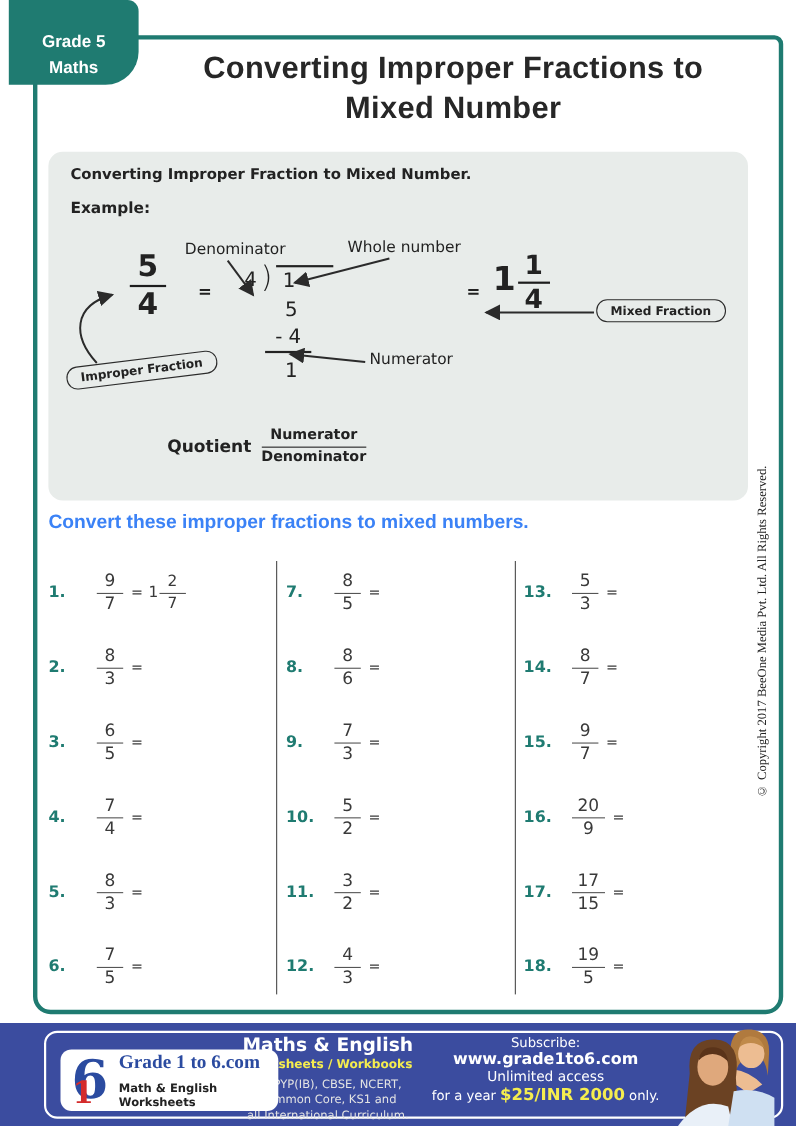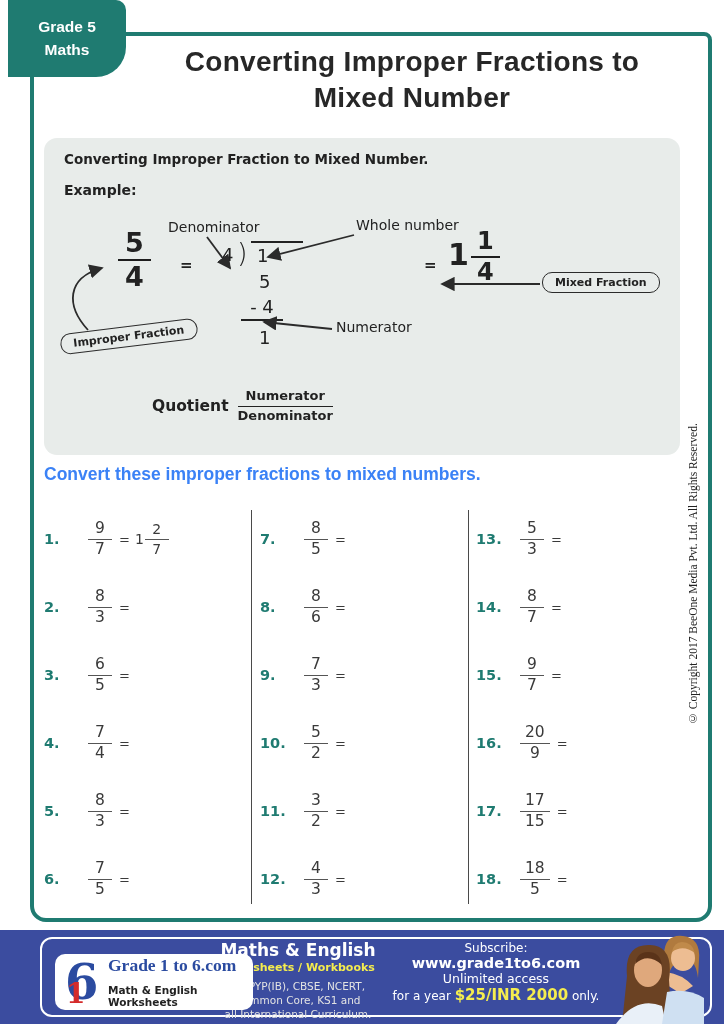--- a/index.html
+++ b/index.html
@@ -5,40 +5,40 @@
   html,body{margin:0;padding:0;}
   body{
     width:724px;height:1024px;position:relative;background:#ffffff;overflow:hidden;
     font-family:"DejaVu Sans",sans-serif;color:#2b2b2b;
   }
   
   .frame{position:absolute;left:30px;top:32px;width:682px;height:890px;
     border:4px solid #1f7b71;border-radius:8px 8px 16px 16px;box-sizing:border-box;}
   .badge{position:absolute;left:8px;top:0;width:118px;height:77px;background:#1f7b71;
     border-radius:0 10px 30px 0;color:#fff;text-align:center;box-sizing:border-box;
-    padding-top:15px;font-family:"Liberation Sans",sans-serif;font-weight:bold;
+    padding-top:27px;font-family:"Liberation Sans",sans-serif;font-weight:bold;
     font-size:15.5px;line-height:1.5;z-index:6;}
   .title{position:absolute;left:130px;width:564px;top:44px;text-align:center;
     font-family:"Liberation Sans",sans-serif;font-weight:bold;font-size:28px;line-height:1.28;
     color:#272727;letter-spacing:.3px;z-index:2;}
   
   .example-box{position:absolute;left:44px;top:138px;width:636px;height:317px;
     background:#e8ecea;border-radius:13px;z-index:1;}
   .example-box .abs{position:absolute;color:#222;}
   .ex-heading{left:20px;top:13px;font-weight:bold;font-size:13.5px;}
   .ex-label{left:20px;top:44px;font-weight:bold;font-size:14px;}
   .bigfrac{left:74px;top:90px;text-align:center;font-weight:bold;font-size:27px;line-height:1.12;color:#1d1d1d;}
   .bigfrac .fnum{display:block;border-bottom:2.5px solid #1d1d1d;padding:0 7px 1px;}
   .bigfrac .fden{display:block;padding-top:1px;}
   .eqsign{font-size:15px;font-weight:bold;color:#333;}
   .eq1{left:136px;top:118px;}
   .eq2{left:380px;top:118px;}
   .lbl{font-size:14px;color:#222;}
   .lbl-den{left:124px;top:81px;}
-  .lbl-whole{left:272px;top:79px;margin-left:40px;}
+  .lbl-whole{left:272px;top:79px;}
   .lbl-num{left:292px;top:181px;}
   .divisor{left:178px;top:106px;font-size:18px;}
   .dparen{left:193px;top:99px;font-size:27px;font-weight:300;}
   .quotient{left:207px;top:103px;width:46px;border-top:2px solid #222;padding:2px 0 0 6px;font-size:18px;}
   .dividend{left:215px;top:133px;font-size:18px;}
   .subtra{left:197px;top:158px;width:42px;border-bottom:2px solid #222;text-align:center;font-size:18px;padding-bottom:2px;}
   .remainder{left:215px;top:189px;font-size:18px;}
   .mixed{left:404px;top:90px;display:flex;align-items:flex-start;color:#1d1d1d;}
   .mixed-whole{font-size:30px;font-weight:bold;margin-top:9px;}
   .mixed-frac{text-align:center;font-weight:bold;font-size:24px;line-height:1.12;margin-left:2px;}
@@ -348,21 +348,21 @@
       <span class="fnum">17</span>
       <span class="fden">15</span>
     </span>
     <span class="eqp">=</span>
 
   </div>
 
   <div class="problem">
     <span class="pno">18.</span>
     <span class="pfrac">
-      <span class="fnum">18</span>
+      <span class="fnum">19</span>
       <span class="fden">5</span>
     </span>
     <span class="eqp">=</span>
 
   </div>
 </div>
 <div class="vdiv vdiv1"></div>
 <div class="vdiv vdiv2"></div>
 
 <div class="copyright">© Copyright 2017 BeeOne Media Pvt. Ltd. All Rights Reserved.</div>

